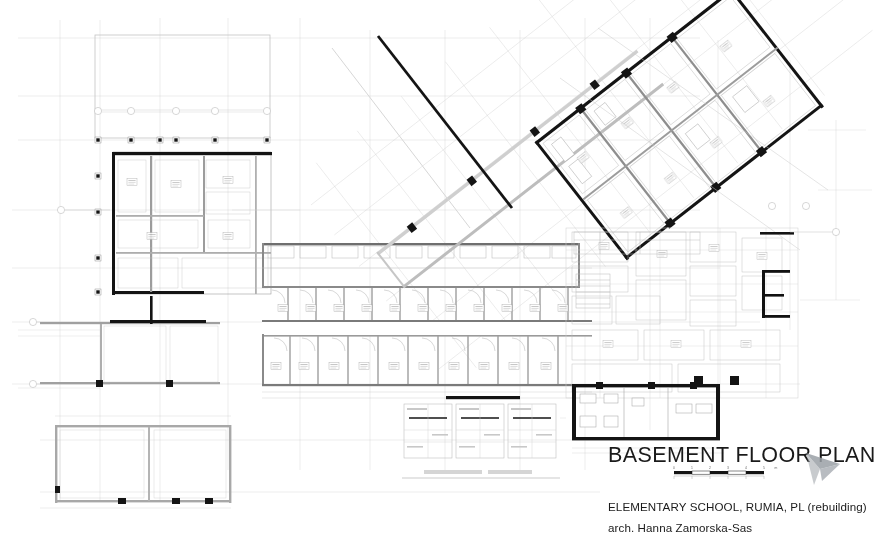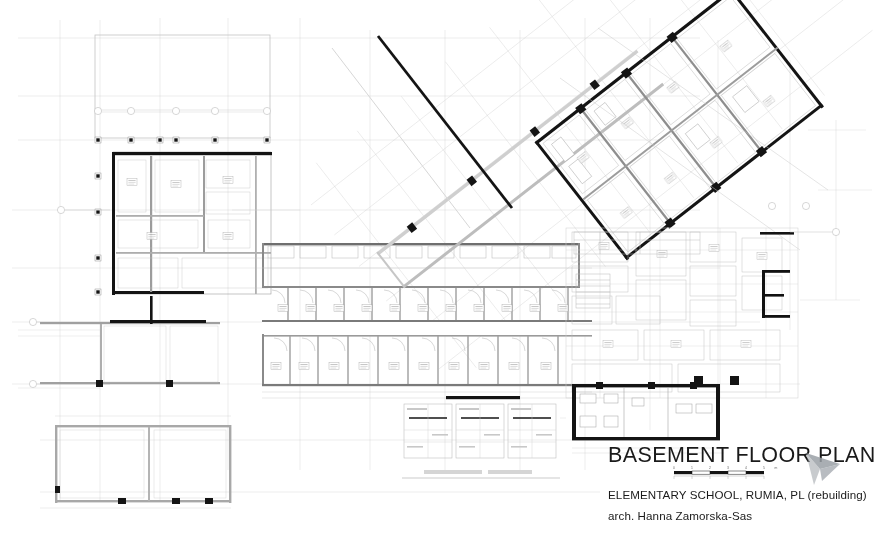--- a/index.html
+++ b/index.html
@@ -6,21 +6,21 @@
   body{width:880px;height:550px;overflow:hidden;
        font-family:"Liberation Sans","DejaVu Sans",sans-serif;
        color:#111;position:relative;}
   #sheet{position:absolute;inset:0;width:788px;height:550px;background:#fff;}
   svg{display:block;}
   #drawing{position:absolute;left:0;top:0;width:880px;height:550px;}
 
   .titleblock{position:absolute;left:608px;top:444px;width:266px;}
   .tb-title{font-size:21.5px;letter-spacing:.4px;font-weight:400;
             color:#1a1a1a;line-height:1.05;white-space:nowrap;}
-  .tb-sub1{font-size:11.6px;color:#1a1a1a;margin-top:21px;white-space:nowrap;letter-spacing:.1px;}
+  .tb-sub1{font-size:11.6px;color:#1a1a1a;margin-top:33px;white-space:nowrap;letter-spacing:.1px;}
   .tb-sub2{font-size:11.6px;color:#1a1a1a;margin-top:8px;white-space:nowrap;letter-spacing:.1px;}
   .logo{position:absolute;left:800px;top:447px;width:52px;height:44px;}
   .scalebar{position:absolute;left:668px;top:464px;width:120px;height:20px;}
 </style>
 </head>
 <body>
 
 <div id="sheet">
 
   <svg id="drawing" viewBox="0 0 880 550">

